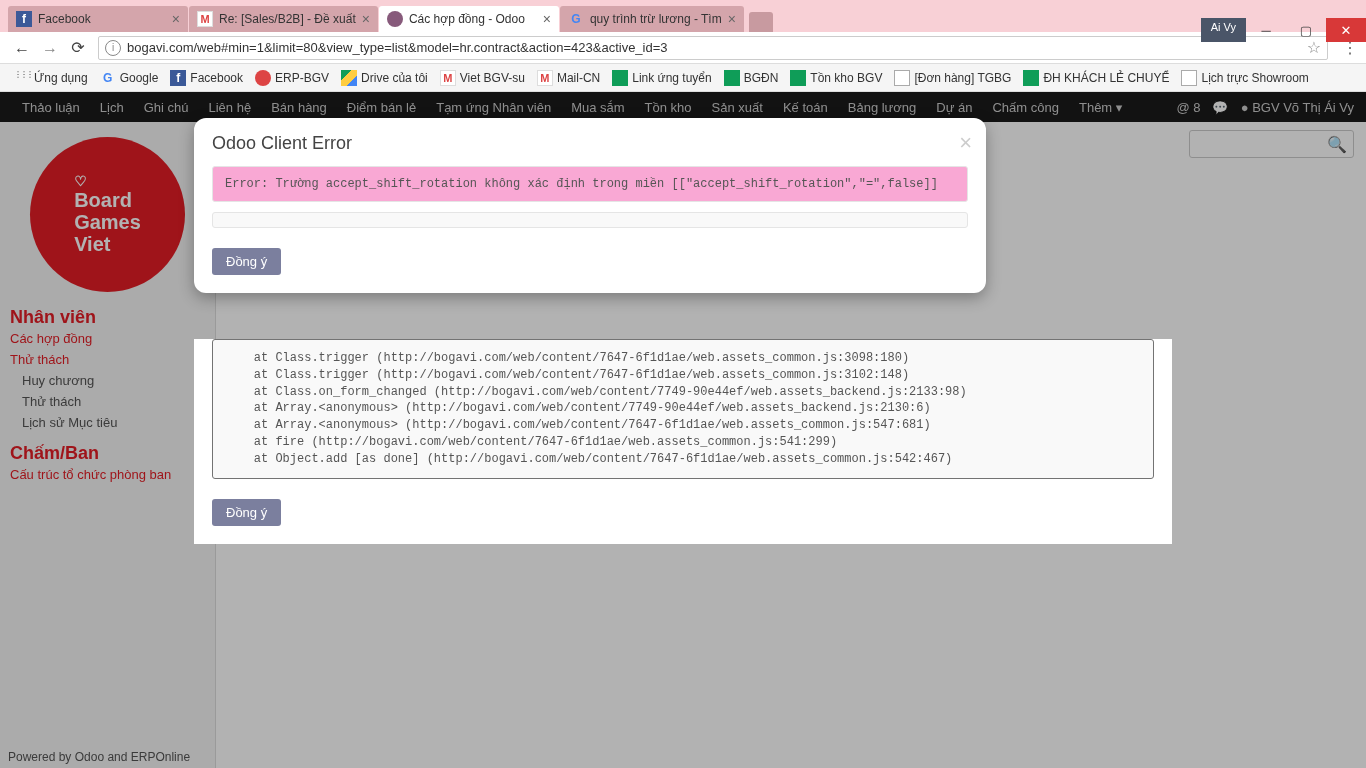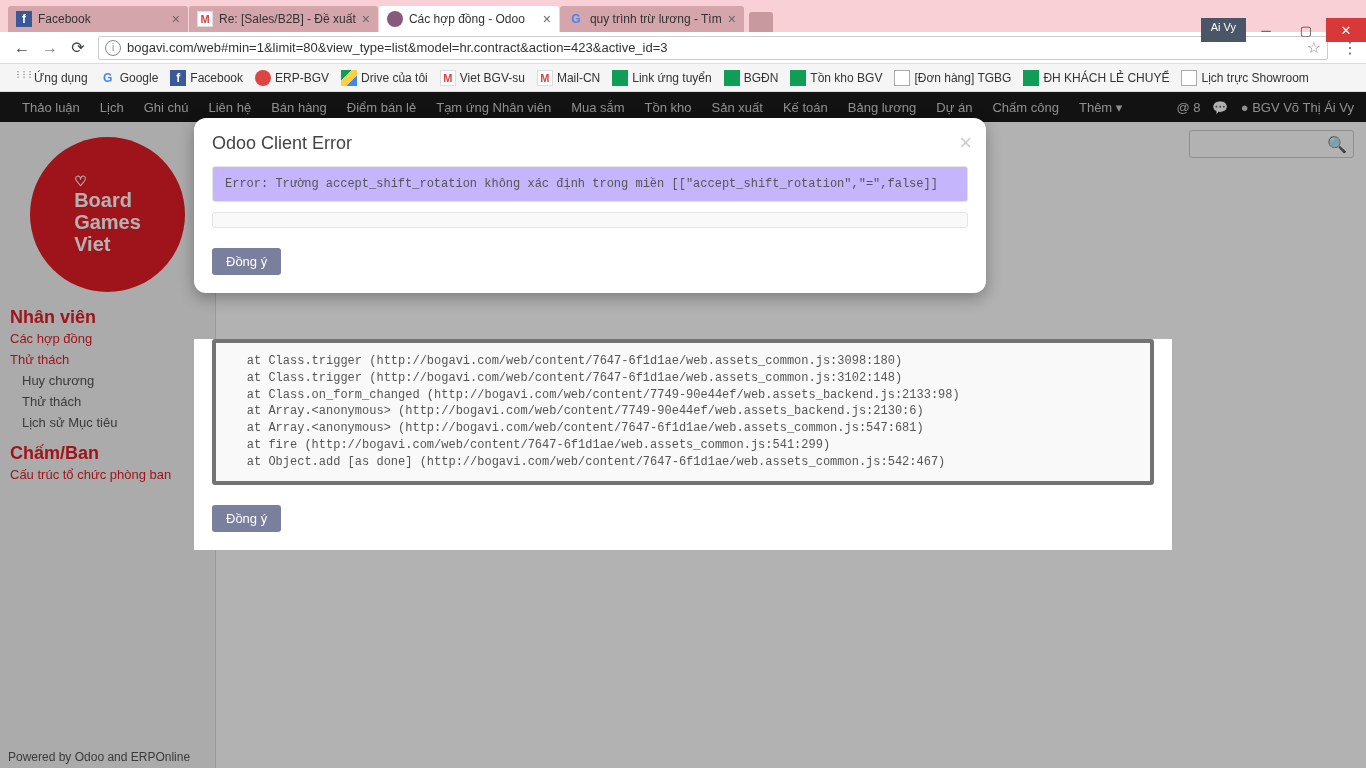--- a/index.html
+++ b/index.html
@@ -39,25 +39,25 @@
 .side-group{font-weight:bold;color:#e41e26;margin-top:10px;font-size:18px;}
 .main-area{flex:1;background:#fff;border-left:1px solid #ddd;}
 .search-bar{position:absolute;right:12px;top:8px;width:165px;height:28px;border:1px solid #ccc;border-radius:3px;display:flex;align-items:center;padding:0 6px;}
 .footer{position:absolute;bottom:4px;left:8px;font-size:12px;color:#555;}
 .modal-backdrop{position:absolute;top:92px;left:0;right:0;bottom:0;background:rgba(0,0,0,0.3);}
 .modal{position:absolute;top:118px;left:194px;width:792px;background:#fff;border-radius:12px;box-shadow:0 5px 15px rgba(0,0,0,0.3);z-index:100;}
 .modal-header{padding:15px 18px 12px;position:relative;}
 .modal-title{font-size:18px;color:#444;}
 .modal-close{position:absolute;right:14px;top:12px;font-size:22px;color:#ccc;cursor:pointer;}
 .modal-body{padding:0 18px 18px;}
-.error-box{background:#c4b5fd;border:1px solid #e5e5e5;border-radius:3px;padding:10px 12px;font-family:"Courier New",monospace;font-size:12px;color:#555;margin-bottom:10px;}
+.error-box{background:#f9a8d4;border:1px solid #e5e5e5;border-radius:3px;padding:10px 12px;font-family:"Courier New",monospace;font-size:12px;color:#555;margin-bottom:10px;}
 .empty-box{background:#f9f9f9;border:1px solid #e5e5e5;border-radius:3px;height:16px;margin-bottom:20px;}
 .btn-agree{background:#7b7f9e;color:#fff;border:none;padding:6px 14px;border-radius:3px;font-size:13px;cursor:pointer;}
 .trace-box{position:absolute;top:339px;left:194px;width:978px;background:#fff;z-index:99;padding:0 18px 18px;}
-.trace-pre{background:#f9f9f9;border:4px solid #737373;border-radius:3px;padding:10px 2px;font-family:"Courier New",monospace;font-size:12px;color:#555;line-height:1.4;white-space:pre;overflow:hidden;}
+.trace-pre{background:#f9f9f9;border:1px solid #737373;border-radius:3px;padding:10px 12px;font-family:"Courier New",monospace;font-size:12px;color:#555;line-height:1.4;white-space:pre;overflow:hidden;}
 .trace-footer{padding-top:20px;}
 .fb-icon{background:#3b5998;color:#fff;font-weight:bold;font-size:12px;display:flex;align-items:center;justify-content:center;}
 .gm-icon{background:#fff;border:1px solid #ddd;color:#d44;font-weight:bold;font-size:11px;display:flex;align-items:center;justify-content:center;}
 .odoo-icon{background:#875a7b;border-radius:50%;}
 .g-icon{display:flex;align-items:center;justify-content:center;font-weight:bold;font-size:12px;}
 .erp-icon{background:#d44;border-radius:50%;}
 .drive-icon{background:linear-gradient(135deg,#0f9d58 33%,#ffcd40 33% 66%,#4285f4 66%);}
 .sheet-icon{background:#0f9d58;}
 .doc-icon{background:#fff;border:1px solid #aaa;}
 </style>

